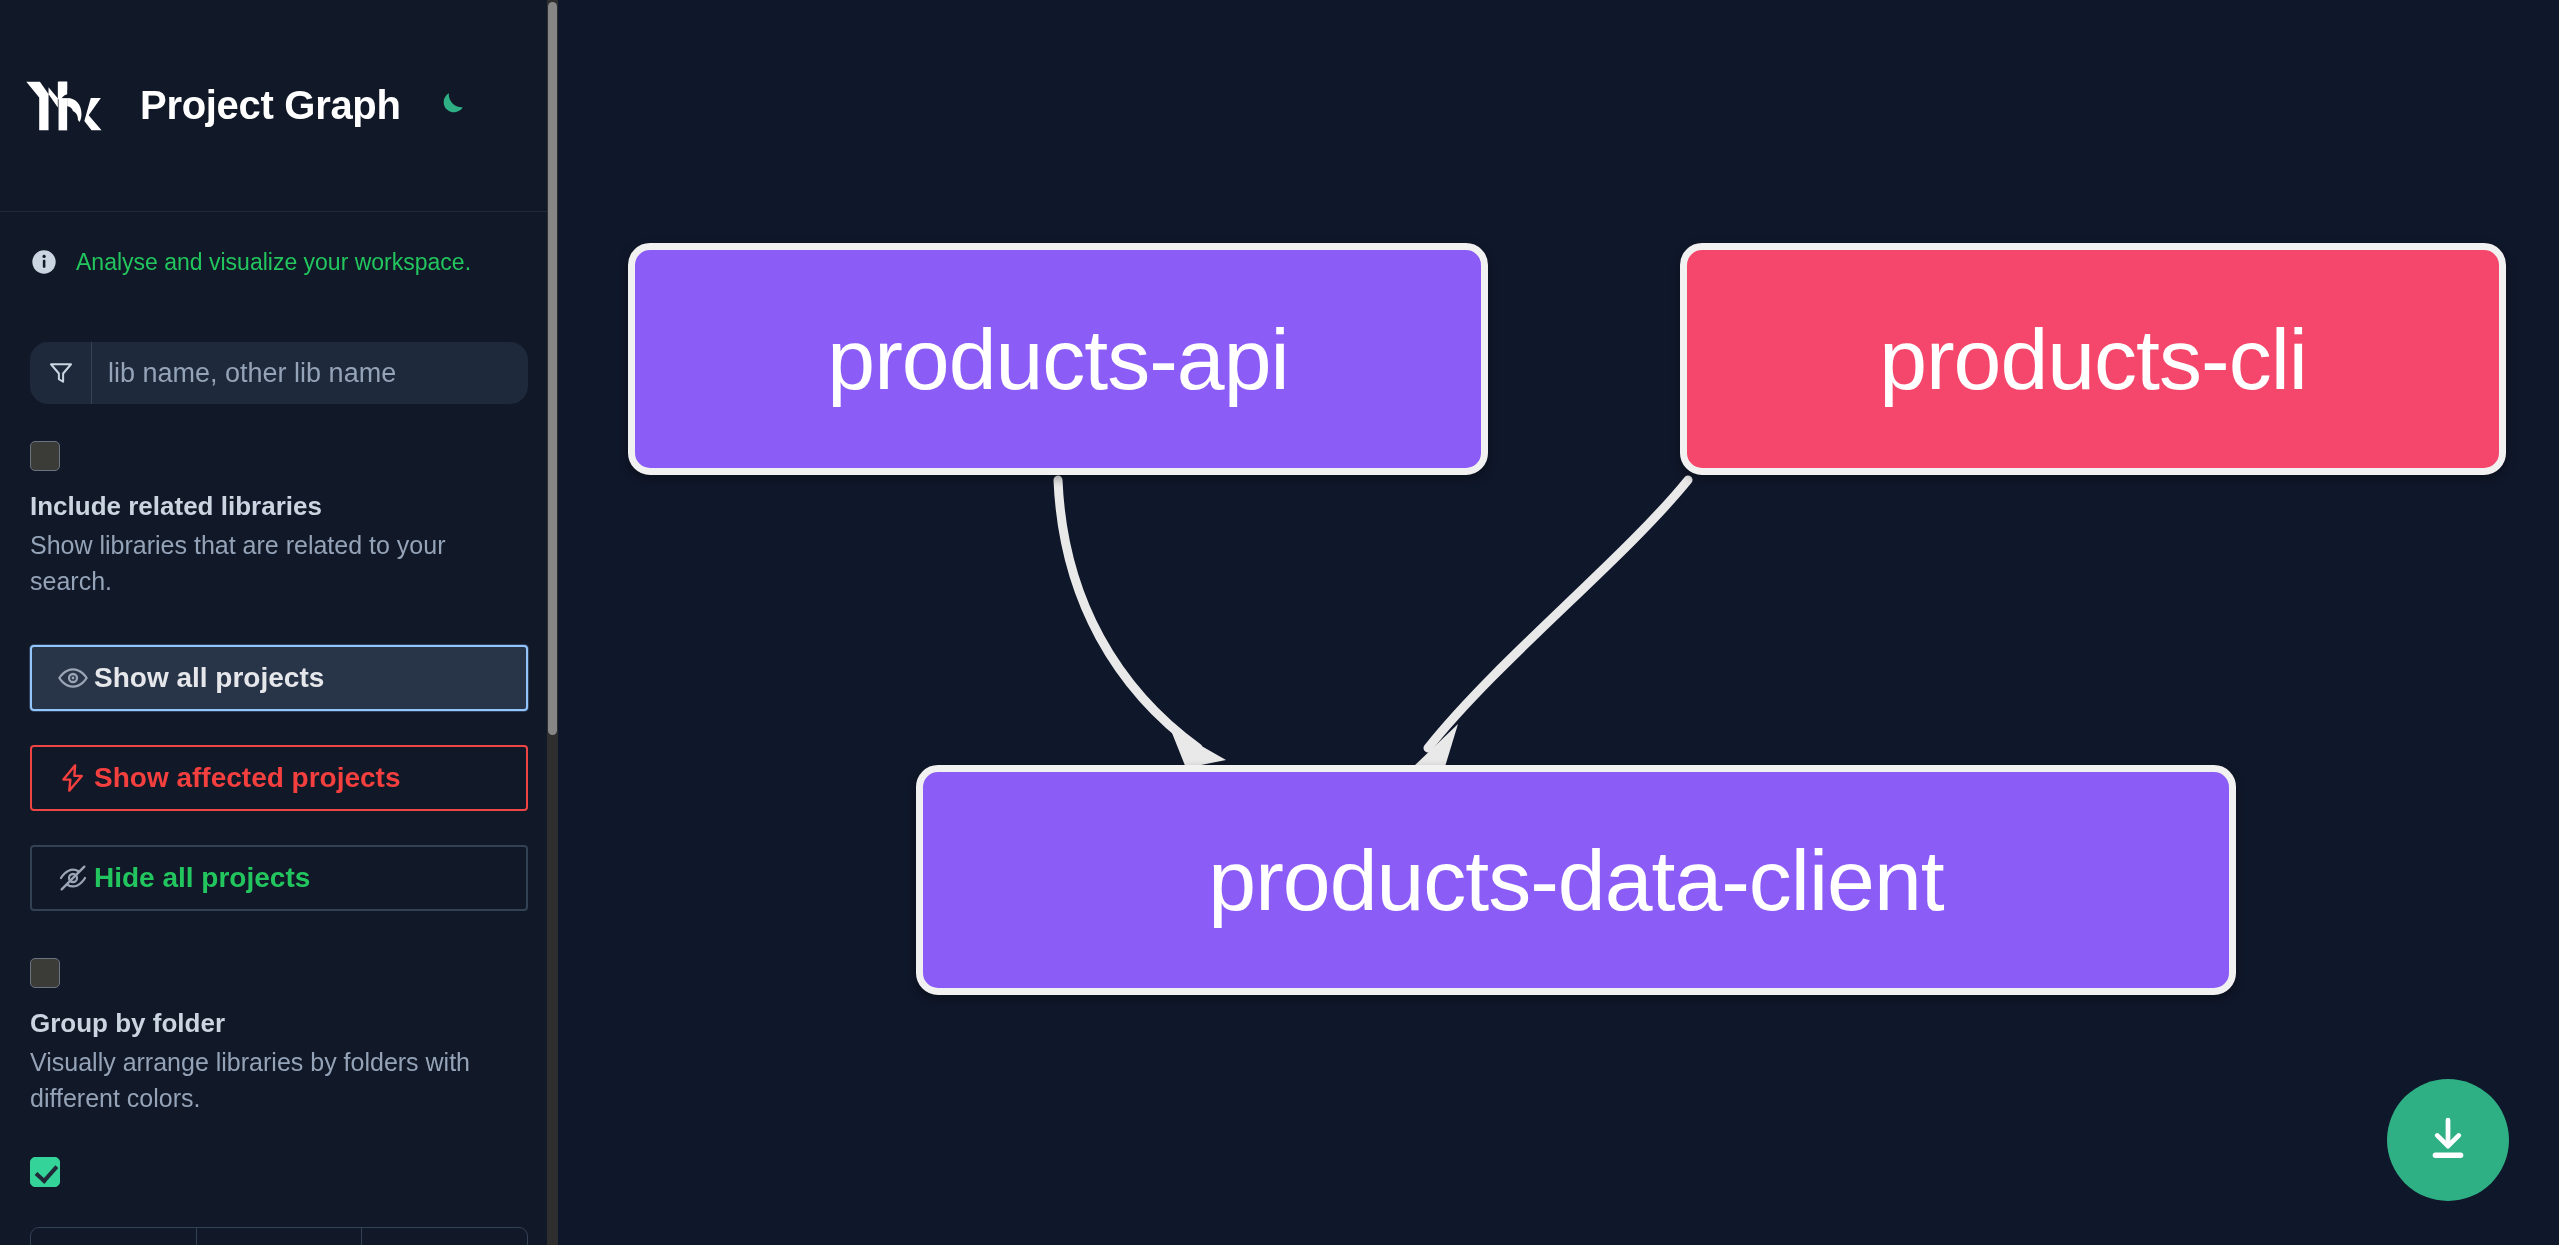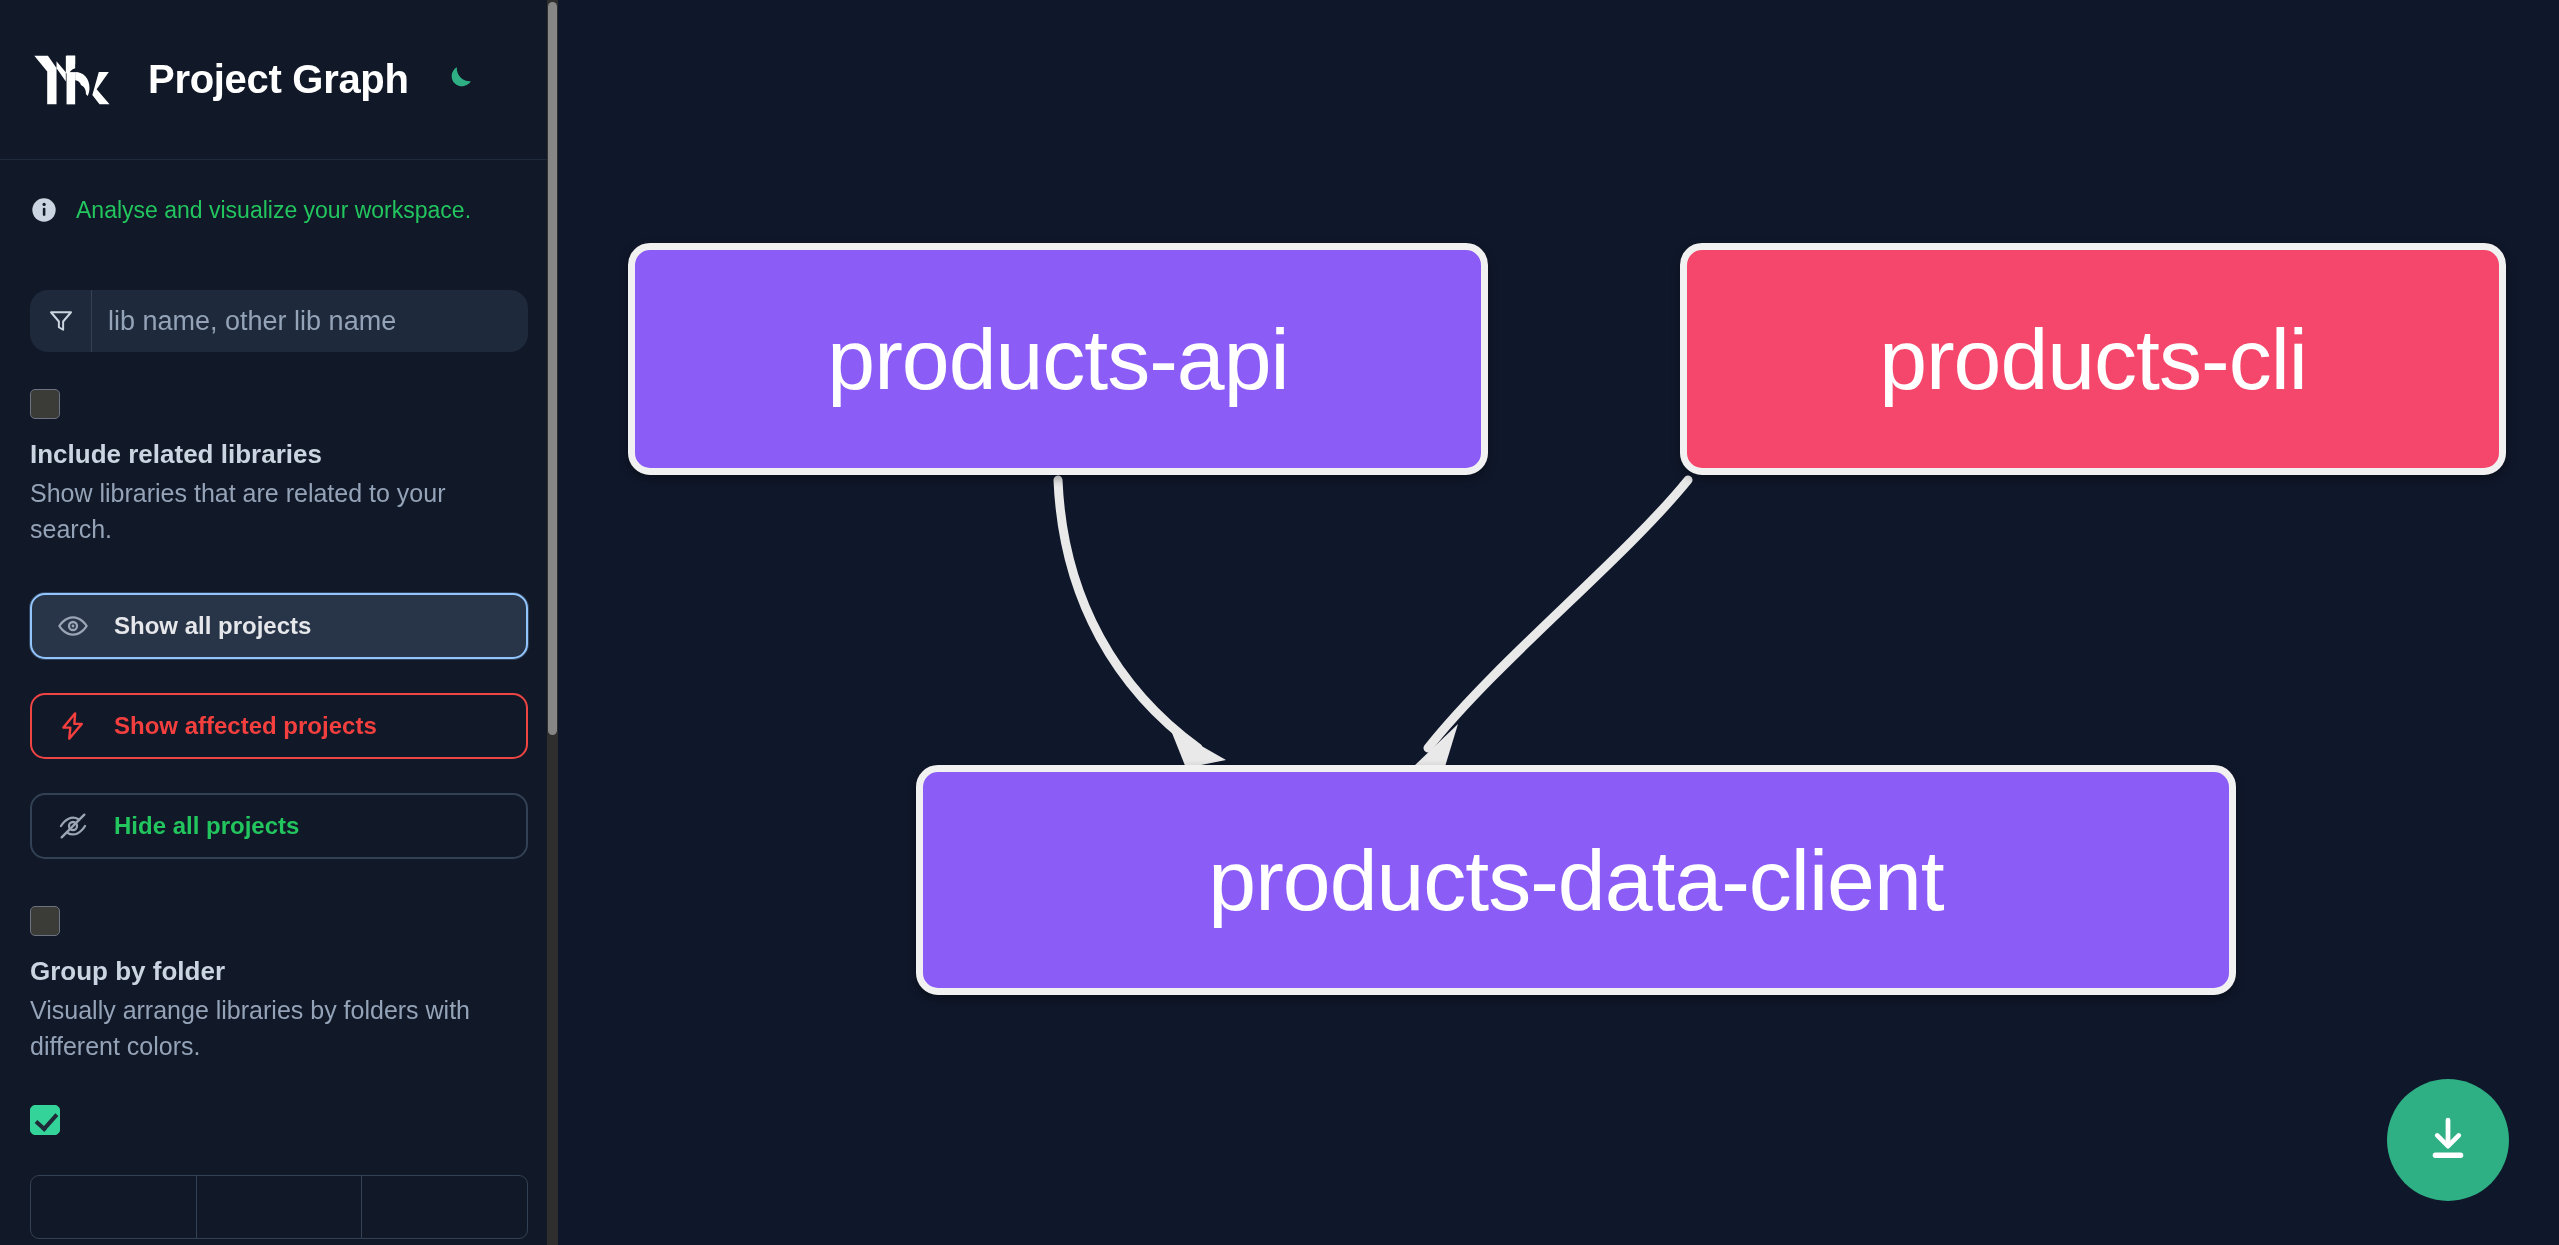--- a/index.html
+++ b/index.html
@@ -27,24 +27,24 @@
     background: #111827;
     flex: 0 0 558px;
     overflow: hidden;
   }
   .sidebar-inner {
     position: absolute;
     left: 0; top: 0;
     width: 558px;
   }
   .sb-header {
-    height: 160px;
+    height: 212px;
     display: flex;
     align-items: center;
-    padding-left: 30px;
+    padding-left: 22px;
     border-bottom: 1px solid #1e293b;
   }
   .nx-logo { width: 86px; height: 58px; flex: 0 0 86px; }
   .app-title {
     color: #ffffff;
     font-size: 40px;
     font-weight: 700;
     margin-left: 32px;
     letter-spacing: -0.3px;
     white-space: nowrap;
@@ -141,24 +141,24 @@
     line-height: 1.42;
     margin-top: 4px;
     max-width: 460px;
   }
 
   .btn {
     margin: 0 30px;
     height: 66px;
     display: flex;
     align-items: center;
-    gap: 24px;
+    gap: 4px;
     padding: 0 24px;
-    border-radius: 15px;
-    font-size: 24px;
+    border-radius: 4px;
+    font-size: 28px;
     font-weight: 700;
     cursor: pointer;
     background: transparent;
     font-family: "Liberation Sans", sans-serif;
     width: calc(100% - 60px);
   }
   .btn-show-all {
     background: #283447;
     border: 2px solid #93c5fd;
     color: #e5e7eb;

